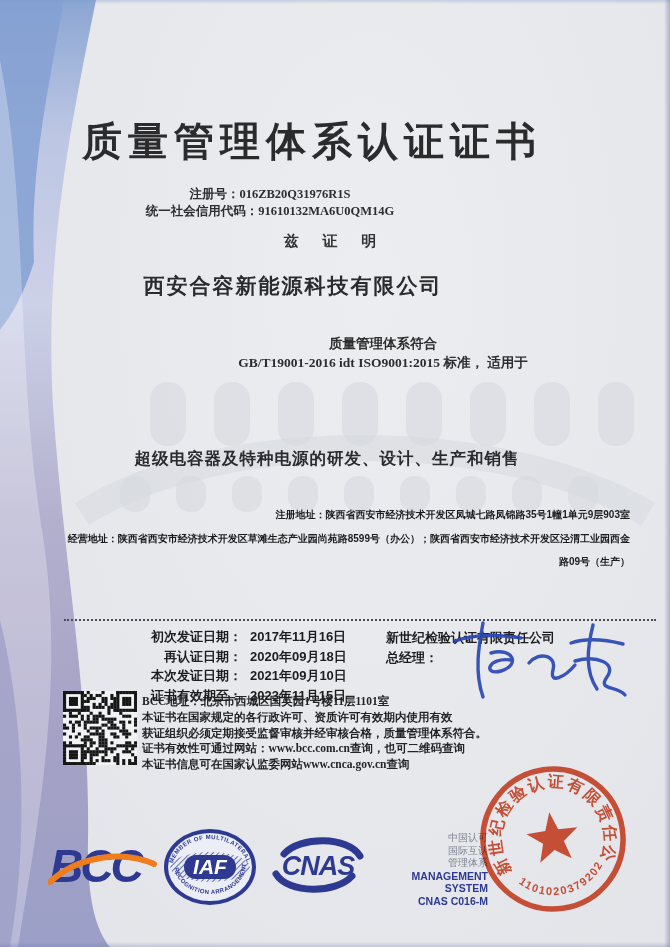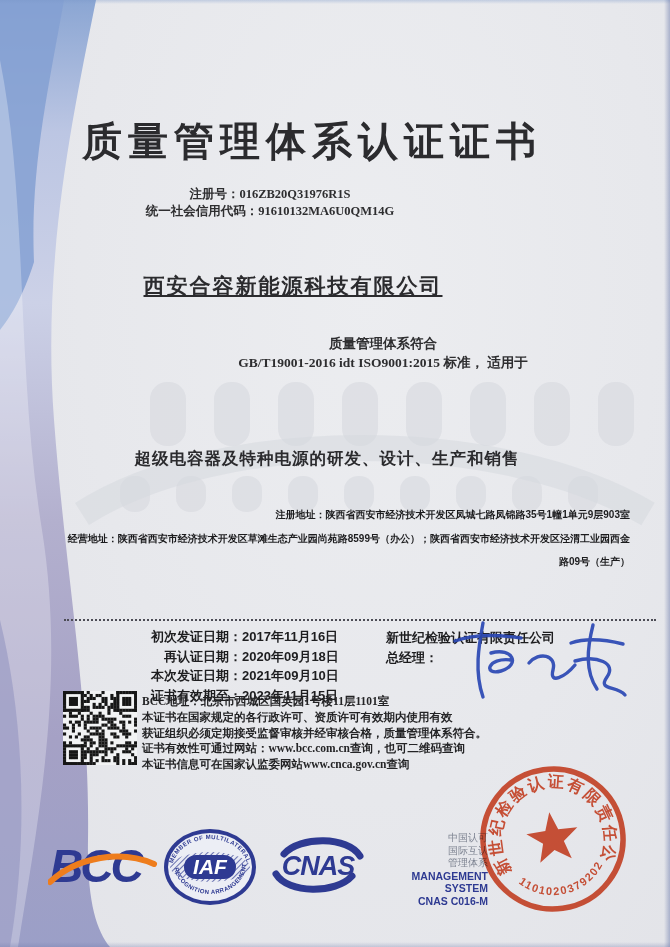--- a/index.html
+++ b/index.html
@@ -16,29 +16,29 @@
   .edge-top{left:0;top:0;width:670px;height:4px;background:linear-gradient(to bottom, rgba(120,150,200,.35), rgba(120,150,200,0));}
   .edge-bottom{left:0;bottom:0;width:670px;height:5px;background:linear-gradient(to top, rgba(110,120,170,.30), rgba(110,120,170,0));}
   
   .title{left:0;top:114px;width:624px;font-family:"Liberation Serif",serif;
     font-size:40px;font-weight:600;letter-spacing:6px;color:#2b2b2e;}
   .reg-block{left:0;top:186px;width:540px;font-family:"Liberation Serif",serif;
     font-size:12.5px;font-weight:700;color:#2e2e30;line-height:16.5px;}
   .certify{left:0;top:232px;width:670px;font-family:"Liberation Serif",serif;
     font-size:15px;font-weight:700;letter-spacing:10px;color:#333;}
   .company{left:0;top:272px;width:586px;font-family:"Liberation Serif",serif;
-    font-size:21px;font-weight:600;letter-spacing:2px;color:#2b2b2e;text-decoration:underline;}
+    font-size:21px;font-weight:600;letter-spacing:2px;color:#2b2b2e;}
   .conform{left:0;top:334px;width:670px;font-family:"Liberation Serif",serif;
     font-size:13.5px;font-weight:600;color:#2e2e30;line-height:19px;margin-left:48px;}
   .scope{left:0;top:448px;width:654px;font-family:"Liberation Serif",serif;
     font-size:16.5px;font-weight:600;letter-spacing:1px;color:#2b2b2e;}
   .addresses{left:58px;top:503px;width:572px;font-size:10px;font-weight:700;
     color:#1c1c1e;line-height:23.5px;text-align:right;}
   .dotline{left:64px;top:619px;width:592px;height:0;border-top:2px dotted #4c4c55;}
-  .dates{left:70px;top:627px;display:grid;grid-template-columns:172px auto;column-gap:0;
+  .dates{left:70px;top:627px;display:grid;grid-template-columns:172px auto;column-gap:8px;
     font-size:13px;font-weight:700;color:#1d1d1f;line-height:19.5px;}
   .dates .lbl{text-align:right;}
   .issuer{left:386px;top:628px;font-size:13px;font-weight:700;color:#1d1d1f;line-height:20px;}
   .signature{left:425px;top:615px;}
   .qr{left:63px;top:691px;width:74px;height:74px;background:#f2f3f4;}
   .fineprint{left:142px;top:694px;width:360px;font-family:"Liberation Serif",serif;
     font-size:11.5px;font-weight:700;color:#242426;line-height:15.8px;}
   
   .logo-row{left:48px;top:826px;width:440px;height:90px;}
   .bcc-logo{left:0;top:8px;}
@@ -99,20 +99,21 @@
   <div class="abs edge-right"></div>
   <div class="abs edge-bottom"></div>
 
   <div class="abs title center">质量管理体系认证证书</div>
 
   <div class="abs reg-block center">
     <div><span>注册号：</span><span>016ZB20Q31976R1S</span></div>
     <div><span>统一社会信用代码：</span><span>91610132MA6U0QM14G</span></div>
   </div>
 
+  <div class="abs certify center">兹 证 明</div>
 
   <div class="abs company center">西安合容新能源科技有限公司</div>
 
   <div class="abs conform center">
     <div>质量管理体系符合</div>
     <div>GB/T19001-2016 idt ISO9001:2015 标准，  适用于</div>
   </div>
 
   <div class="abs scope center">超级电容器及特种电源的研发、设计、生产和销售</div>
 

